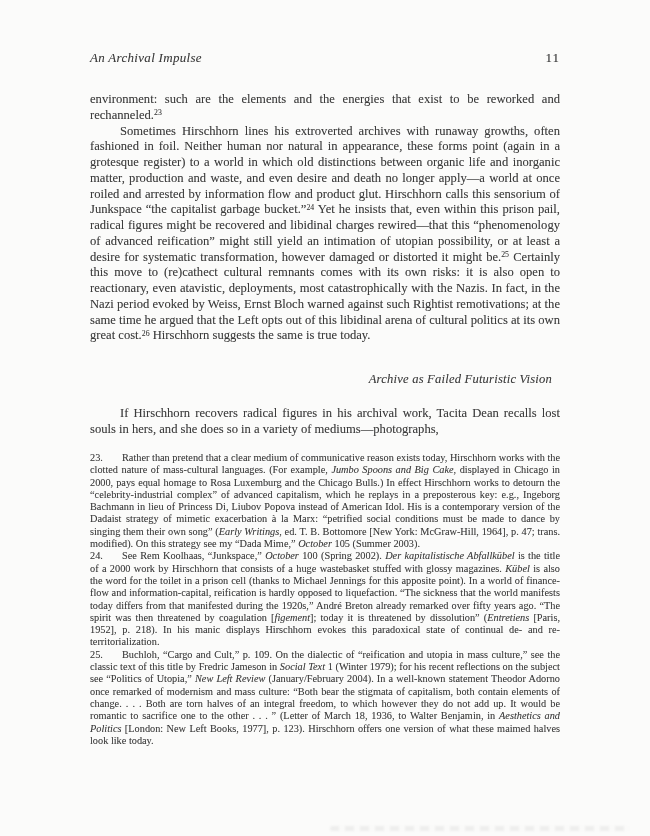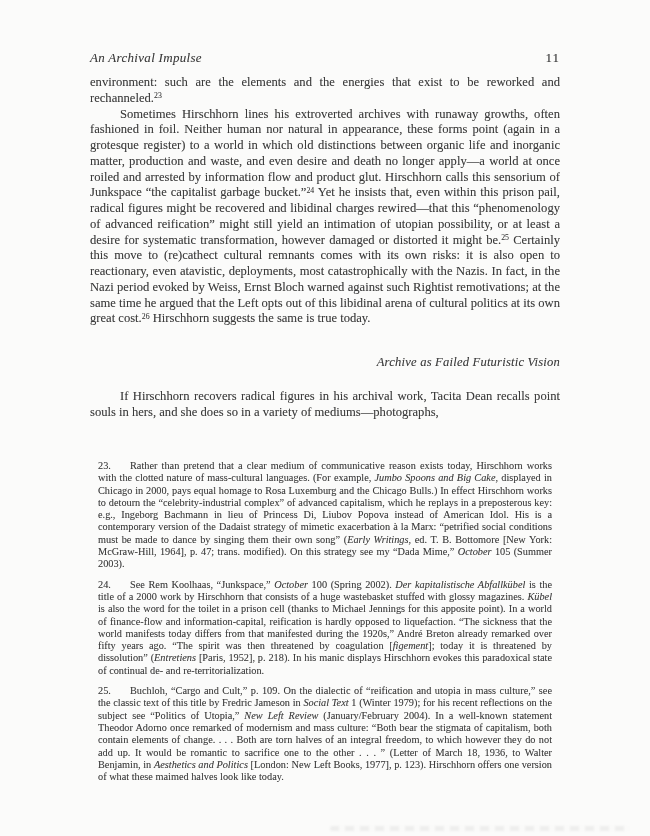--- a/index.html
+++ b/index.html
@@ -26,53 +26,53 @@
     justify-content: space-between;
     align-items: baseline;
     font-size: 13px;
   }
   .running-title { font-style: italic; letter-spacing: 0.3px; }
   .page-number { font-style: normal; letter-spacing: 1px; margin-top: 16px; }
 
   .body-col {
     position: absolute;
     left: 90px;
-    top: 75px;
+    top: 92px;
     width: 470px;
     font-size: 12.6px;
     line-height: 15.75px;
     text-align: justify;
   }
   .para { margin: 0; }
   .para.indent { text-indent: 30px; }
   sup.fn-ref {
     font-size: 0.62em;
     line-height: 0;
     vertical-align: baseline;
     position: relative;
     top: -0.45em;
   }
   .section-heading {
-    margin: 28px 0 18px 0;
+    margin: 28px 8px 18px 0;
     font-size: 12.6px;
     font-weight: normal;
     font-style: italic;
     text-align: right;
     letter-spacing: 0.2px;
   }
   .footnotes {
     position: absolute;
     left: 90px;
     top: 452px;
     width: 470px;
     font-size: 10.3px;
     line-height: 12.3px;
     text-align: justify;
   }
-  .footnote { margin: 8px; }
+  .footnote { margin: 0; }
   .fn-number {
     display: inline-block;
     min-width: 32px;
   }
   .scan-smudge {
     position: absolute;
     left: 330px;
     top: 826px;
     width: 300px;
     height: 5px;
@@ -95,21 +95,21 @@
     <span class="running-title">An Archival Impulse</span>
     <span class="page-number">11</span>
   </header>
 
   <main class="body-col">
     <p class="para"><span>environment: such are the elements and the energies that exist to be reworked and rechanneled.</span><sup class="fn-ref">23</sup></p>
     <p class="para indent"><span>Sometimes Hirschhorn lines his extroverted archives with runaway growths, often fashioned in foil. Neither human nor natural in appearance, these forms point (again in a grotesque register) to a world in which old distinctions between organic life and inorganic matter, production and waste, and even desire and death no longer apply—a world at once roiled and arrested by information flow and product glut. Hirschhorn calls this sensorium of Junkspace “the capitalist garbage bucket.”</span><sup class="fn-ref">24</sup><span> Yet he insists that, even within this prison pail, radical figures might be recovered and libidinal charges rewired—that this “phenomenology of advanced reification” might still yield an intimation of utopian possibility, or at least a desire for systematic transformation, however damaged or distorted it might be.</span><sup class="fn-ref">25</sup><span> Certainly this move to (re)cathect cultural remnants comes with its own risks: it is also open to reactionary, even atavistic, deployments, most catastrophically with the Nazis. In fact, in the Nazi period evoked by Weiss, Ernst Bloch warned against such Rightist remotivations; at the same time he argued that the Left opts out of this libidinal arena of cultural politics at its own great cost.</span><sup class="fn-ref">26</sup><span> Hirschhorn suggests the same is true today.</span></p>
 
     <h2 class="section-heading">Archive as Failed Futuristic Vision</h2>
 
-    <p class="para indent"><span>If Hirschhorn recovers radical figures in his archival work, Tacita Dean recalls point souls in hers, and she does so in a variety of mediums—photographs,</span></p>
+    <p class="para indent"><span>If Hirschhorn recovers radical figures in his archival work, Tacita Dean recalls lost souls in hers, and she does so in a variety of mediums—photographs,</span></p>
   </main>
 
   <section class="footnotes">
     <p class="footnote">
       <span class="fn-number">23.</span><span><span>Rather than pretend that a clear medium of communicative reason exists today, Hirschhorn works with the clotted nature of mass-cultural languages. (For example, </span><span style="font-style: italic;">Jumbo Spoons and Big Cake</span><span>, displayed in Chicago in 2000, pays equal homage to Rosa Luxemburg and the Chicago Bulls.) In effect Hirschhorn works to detourn the “celebrity-industrial complex” of advanced capitalism, which he replays in a preposterous key: e.g., Ingeborg Bachmann in lieu of Princess Di, Liubov Popova instead of American Idol. His is a contemporary version of the Dadaist strategy of mimetic exacerbation à la Marx: “petrified social conditions must be made to dance by singing them their own song” (</span><span style="font-style: italic;">Early Writings</span><span>, ed. T. B. Bottomore [New York: McGraw-Hill, 1964], p. 47; trans. modified). On this strategy see my “Dada Mime,” </span><span style="font-style: italic;">October</span><span> 105 (Summer 2003).</span></span>
     </p>
     <p class="footnote">
       <span class="fn-number">24.</span><span><span>See Rem Koolhaas, “Junkspace,” </span><span style="font-style: italic;">October</span><span> 100 (Spring 2002). </span><span style="font-style: italic;">Der kapitalistische Abfallkübel</span><span> is the title of a 2000 work by Hirschhorn that consists of a huge wastebasket stuffed with glossy magazines. </span><span style="font-style: italic;">Kübel</span><span> is also the word for the toilet in a prison cell (thanks to Michael Jennings for this apposite point). In a world of finance-flow and information-capital, reification is hardly opposed to liquefaction. “The sickness that the world manifests today differs from that manifested during the 1920s,” André Breton already remarked over fifty years ago. “The spirit was then threatened by coagulation [</span><span style="font-style: italic;">figement</span><span>]; today it is threatened by dissolution” (</span><span style="font-style: italic;">Entretiens</span><span> [Paris, 1952], p. 218). In his manic displays Hirschhorn evokes this paradoxical state of continual de- and re-territorialization.</span></span>
     </p>
     <p class="footnote">

